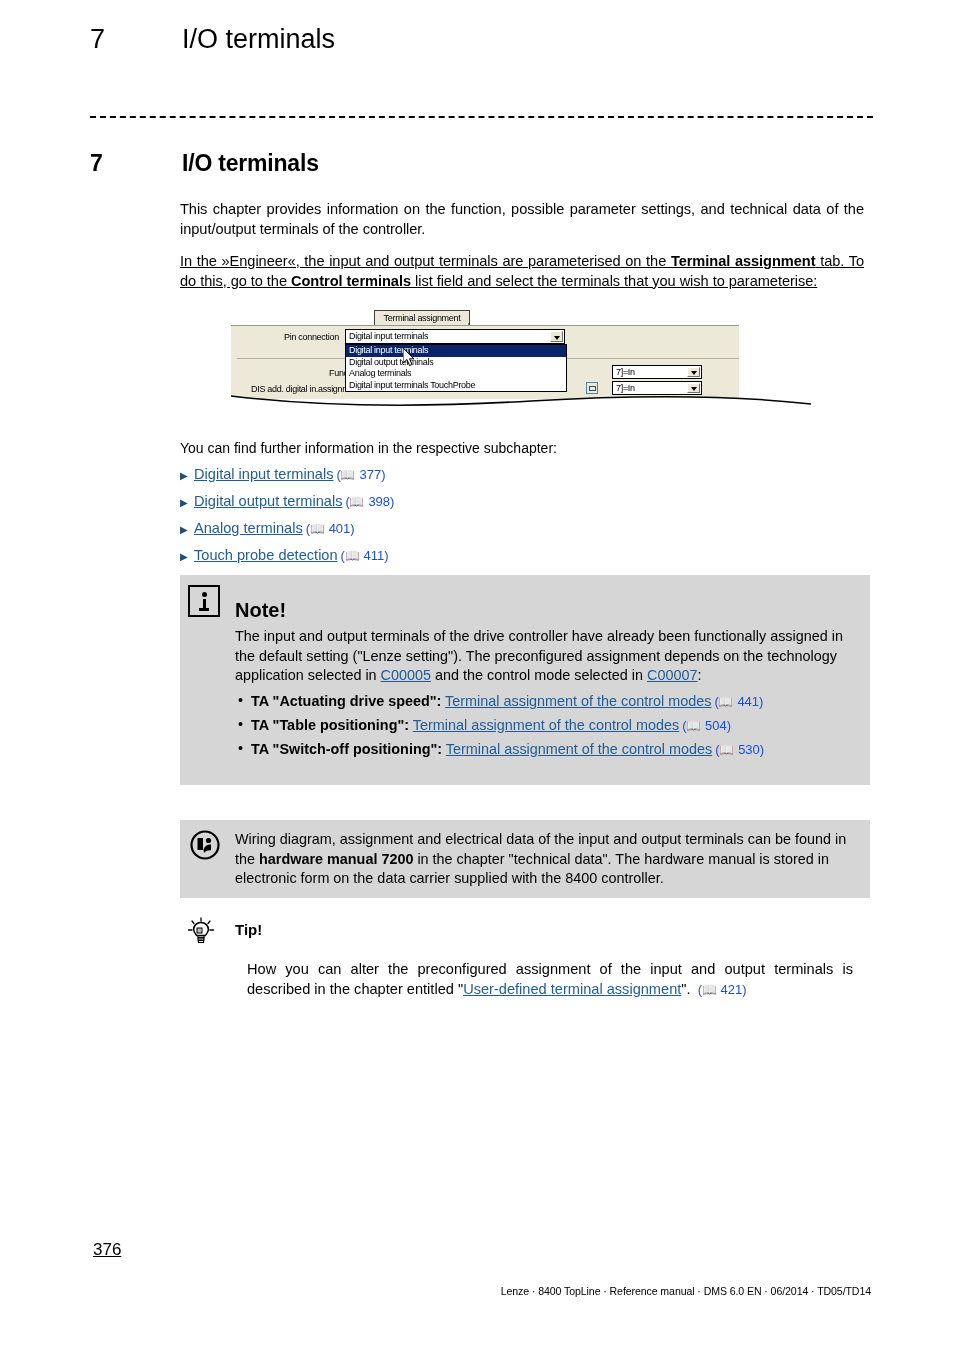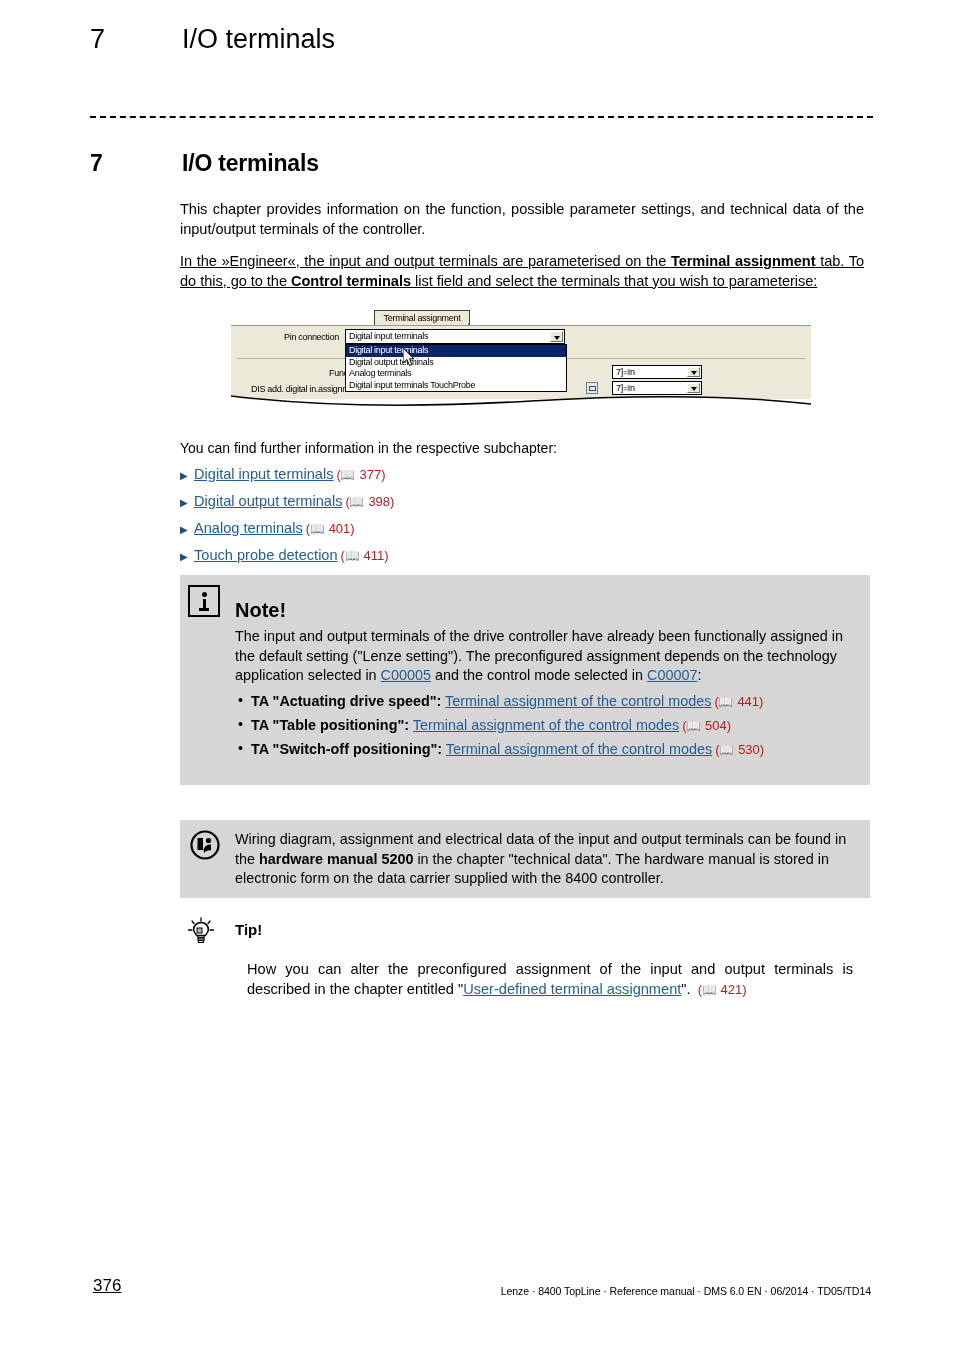--- a/index.html
+++ b/index.html
@@ -36,21 +36,21 @@
   b { font-weight:700; }
 
   
   .fig { position:absolute; left:231px; top:310px; width:580px; height:98px; }
   .fig-tabstrip { position:absolute; left:143px; top:0px; width:94px; height:15px;
                   background:#ece9d8; border:1px solid #404040; border-bottom:none;
                   font-size:9px; color:#000; text-align:center; line-height:15px;
                   letter-spacing:-0.3px; }
   .fig-tabline { position:absolute; left:237px; top:13px; width:2px; height:14px;
                  border-left:1px solid #808080; }
-  .fig-panel { position:absolute; left:0px; top:15px; width:580px; height:73px;
+  .fig-panel { position:absolute; left:0px; top:15px; width:508px; height:73px;
                background:#ece9d8; border-top:1px solid #9a9a8a; overflow:hidden; }
   .fig-lbl { position:absolute; font-size:9px; color:#000; letter-spacing:-0.3px;
              white-space:nowrap; }
   .lbl-pin { left:53px; top:6px; }
   .lbl-func { left:98px; top:42px; }
   .lbl-dis { left:20px; top:58px; }
   .fig-hr { position:absolute; left:6px; top:32px; width:568px; height:0;
             border-top:1px solid #b5b3a2; }
 
   .combo { position:absolute; background:#ffffff; border:1px solid #000;
@@ -85,21 +85,21 @@
 
   .fig-tear { position:absolute; left:0; top:84px; width:580px; height:14px;
               overflow:hidden; }
 
   
   .linklist { position:absolute; left:180px; top:430px; width:690px; }
   .ll-intro { font-size:14px; line-height:19px; margin:9px 0 8px 0; }
   .ll-row { display:flex; align-items:baseline; margin-bottom:8px; font-size:14.6px; }
   .ll-tri { color:#1f4e79; font-size:10px; width:14px; flex:none; line-height:18px; }
   a.xref { color:#1f5c99; text-decoration:underline; }
-  .pg { color:#b91c1c; font-size:13px; margin-left:3px; white-space:nowrap; }
+  .pg { color:#1d4ed8; font-size:13px; margin-left:3px; white-space:nowrap; }
   .bk { font-size:12px; }
 
   
   .greybox { position:absolute; background:#d6d6d6; }
   .note { left:180px; top:575px; width:690px; height:210px; }
   .note-ico { position:absolute; left:8px; top:10px; width:32px; height:32px;
               border:2px solid #000; box-sizing:border-box; background:#d6d6d6; }
   .note-ico .dot { position:absolute; left:50%; margin-left:-2.5px; top:5px;
                    width:5px; height:5px; border-radius:50%; background:#000; }
   .note-ico .stem { position:absolute; left:50%; margin-left:-1.5px; top:12px;
@@ -123,21 +123,21 @@
 
   
   .tip { position:absolute; left:180px; top:915px; width:690px; }
   .tip-ico { position:absolute; left:6px; top:2px; width:30px; height:32px; }
   .tip-hd { position:absolute; left:55px; top:6px; font-size:15px; font-weight:700; }
   .tip-body { position:absolute; left:55px; top:33px; width:630px;
               font-size:14.6px; line-height:19.5px; text-align:justify; }
   .tip-body p { margin:12px; }
 
   
-  .foot-num { position:absolute; left:93px; top:1276px; font-size:17px;text-decoration:underline; }
+  .foot-num { position:absolute; left:93px; top:1240px; font-size:17px;text-decoration:underline; }
   .foot-txt { position:absolute; right:83px; top:1285px; font-size:10.6px;
               letter-spacing:-0.1px; white-space:nowrap; }
 </style>
 </head>
 <body>
 
 <div class="page">
 
   <div class="rh">
     <div class="rh-num">7</div>
@@ -246,21 +246,21 @@
 
   <div class="greybox hw">
     <div class="hw-ico">
       <svg width="30" height="30" viewBox="0 0 30 30">
         <circle cx="15" cy="15" r="13.5" fill="none" stroke="#000" stroke-width="2.2"></circle>
         <path d="M7.5,8 L7.5,20 L13,20 L13,8 Z" fill="#000"></path>
         <path d="M13.5,19.5 C15,15.5 18,14 21,14.5 L21,20.5 C18.5,20 15.5,21 14,23 Z" fill="#000"></path>
         <circle cx="18.5" cy="10.5" r="2.6" fill="#000"></circle>
       </svg>
     </div>
-    <div class="hw-body"><span>Wiring diagram, assignment and electrical data of the input and output terminals can be found in the </span><b>hardware manual 5200</b><span> in the chapter "technical data". The hardware manual is stored in electronic form on the data carrier supplied with the 8400 controller.</span></div>
+    <div class="hw-body"><span>Wiring diagram, assignment and electrical data of the input and output terminals can be found in the </span><b>hardware manual 7200</b><span> in the chapter "technical data". The hardware manual is stored in electronic form on the data carrier supplied with the 8400 controller.</span></div>
   </div>
 
   <div class="tip">
     <div class="tip-ico">
       <svg width="30" height="32" viewBox="0 0 30 32">
         <g stroke="#000" stroke-width="1.3" stroke-linecap="round">
           <line x1="15" y1="1" x2="15" y2="4"></line>
           <line x1="6" y1="4" x2="8" y2="6.5"></line>
           <line x1="24" y1="4" x2="22" y2="6.5"></line>
           <line x1="2.5" y1="13" x2="6" y2="13"></line>

